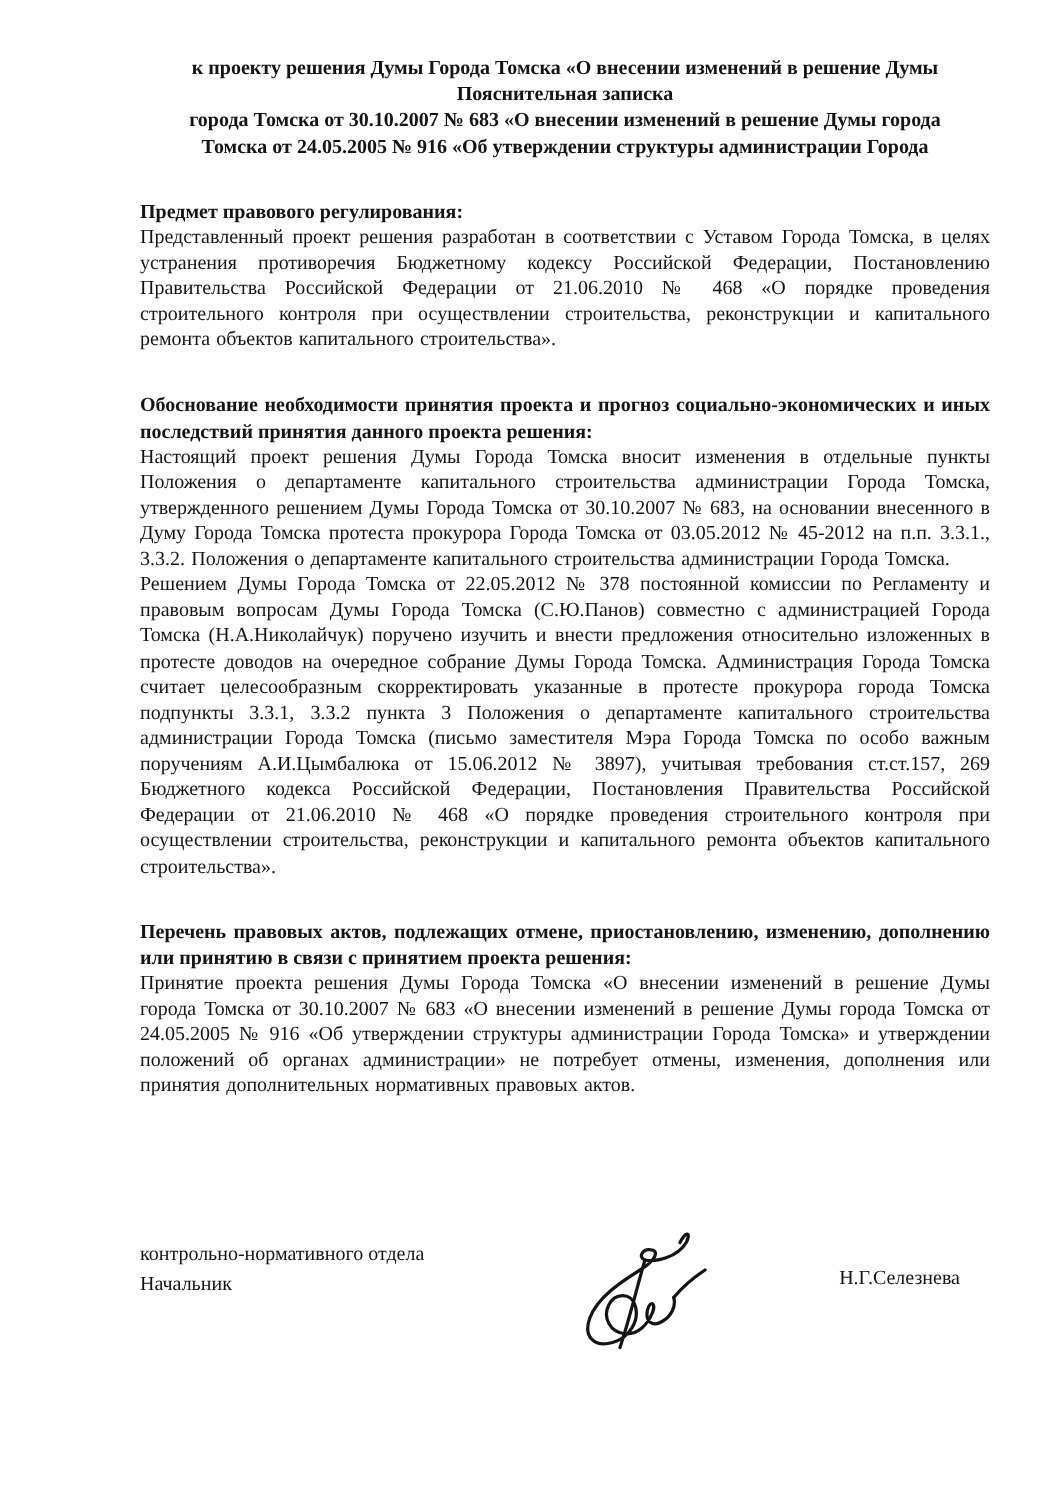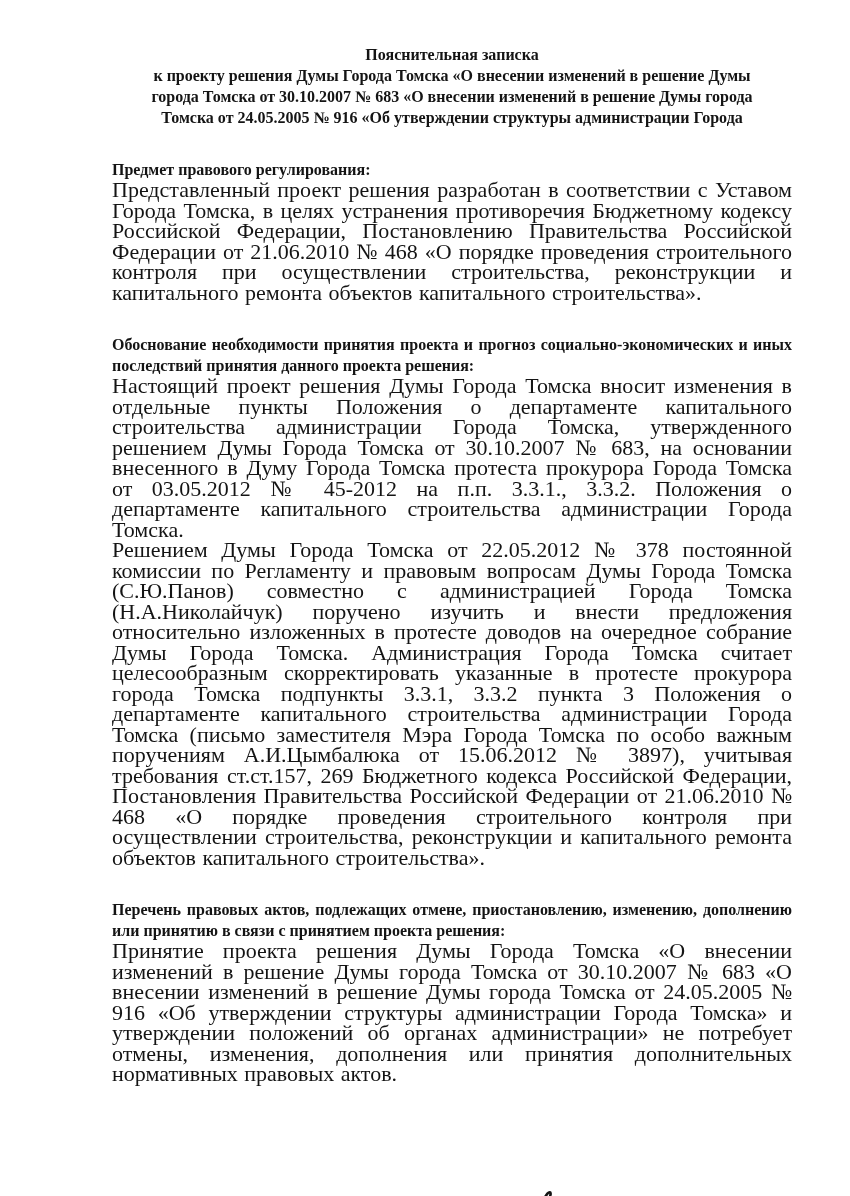--- a/index.html
+++ b/index.html
@@ -23,21 +23,21 @@
   .title-line { display: block; }
   .section { margin-top: 31px; }
   .section-heading {
     font-weight: bold;
     font-size: 16px;
     line-height: 21px;
     text-align: justify;
   }
   .para {
     margin: 0;
-    font-size: 22px;
+    font-size: 16px;
     line-height: 20.5px;
     text-align: justify;
     word-spacing: 1px;
   }
   .signature-row {
     display: flex;
     align-items: flex-start;
     margin-top: 112px;
     position: relative;
   }
@@ -57,22 +57,22 @@
     top: -30px;
     pointer-events: none;
   }
 </style>
 </head>
 <body>
 
 <div class="page">
 
   <div class="title-block">
+    <span class="title-line">к проекту решения Думы Города Томска «О внесении изменений в решение Думы</span>
     <span class="title-line">Пояснительная записка</span>
-    <span class="title-line">к проекту решения Думы Города Томска «О внесении изменений в решение Думы</span>
     <span class="title-line">города Томска от 30.10.2007 № 683 «О внесении изменений в решение Думы города</span>
     <span class="title-line">Томска от 24.05.2005 № 916 «Об утверждении структуры администрации Города</span>
   </div>
 
   <div class="section">
     <div class="section-heading">Предмет правового регулирования:</div>
     <p class="para">Представленный проект решения разработан в соответствии с Уставом Города Томска, в целях устранения противоречия Бюджетному кодексу Российской Федерации, Постановлению Правительства Российской Федерации от 21.06.2010 № 468 «О порядке проведения строительного контроля при осуществлении строительства, реконструкции и капитального ремонта объектов капитального строительства».</p>
   </div>
 
   <div class="section">

